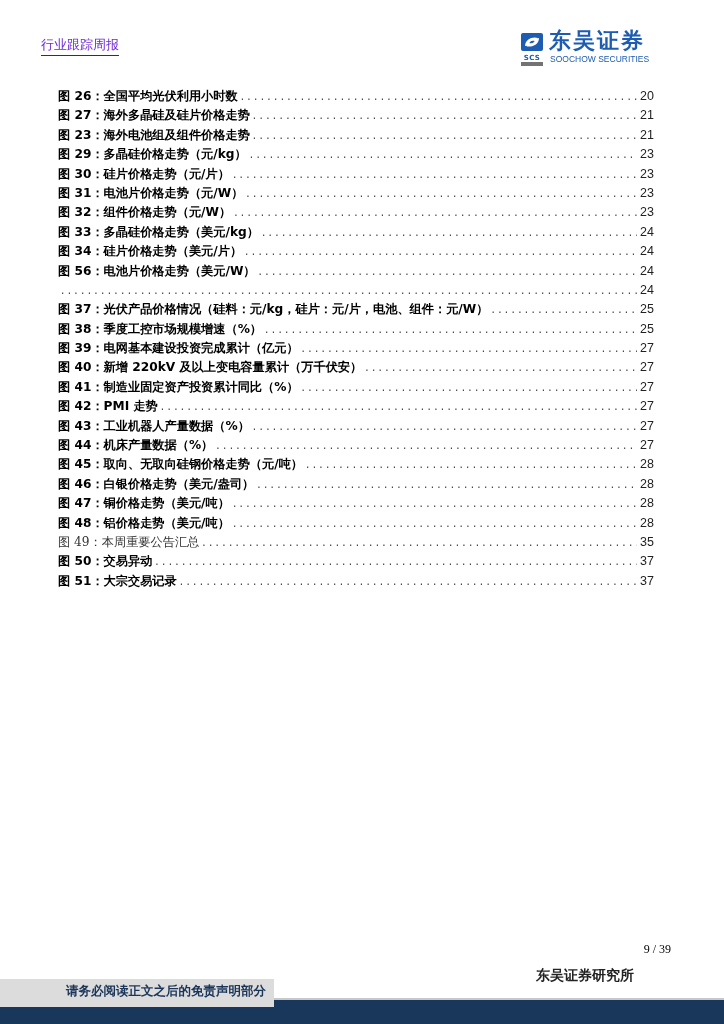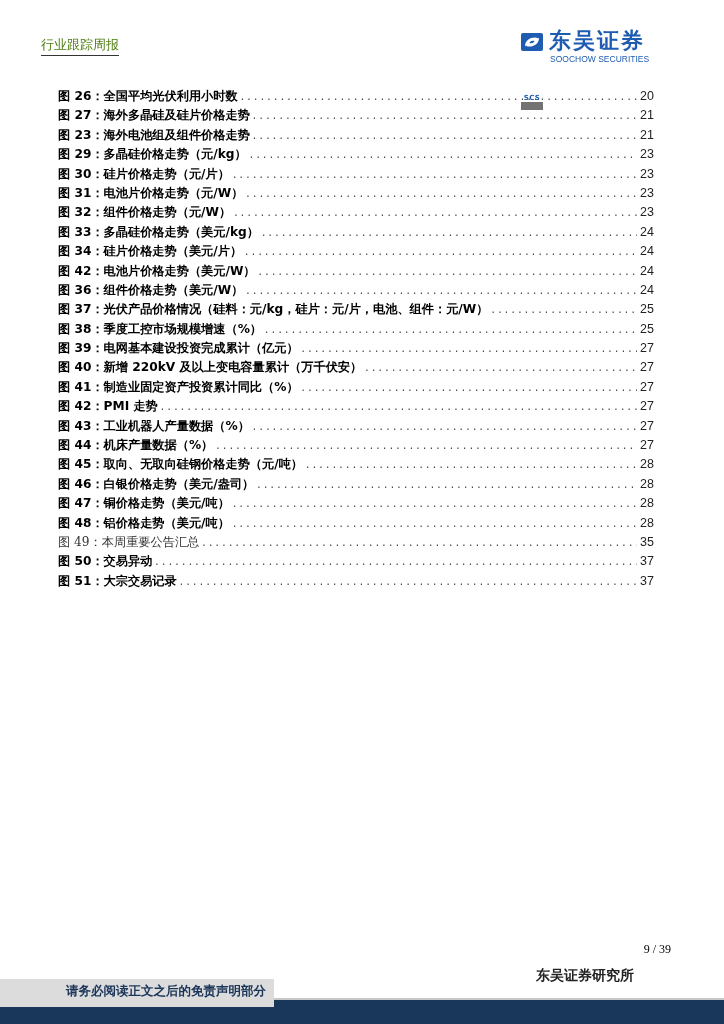--- a/index.html
+++ b/index.html
@@ -2,31 +2,30 @@
 <html><head>
 <meta charset="utf-8">
 <style>
   html, body { margin: 0; padding: 0; }
   body {
     width: 724px; height: 1024px; position: relative; overflow: hidden;
     background: #ffffff; font-family: "DejaVu Serif", serif; color: #000;
   }
   .header-title {
     position: absolute; left: 41px; top: 36px; font-size: 13px;
-    color: #4d7c0f; border-bottom: 1px solid #333; padding-bottom: 1px;
+    color: #6d28d9; border-bottom: 1px solid #333; padding-bottom: 1px;
     font-family: "DejaVu Serif", serif;
   }
   .logo { position: absolute; left: 521px; top: 33px; width: 150px; height: 32px; }
   .logo-mark { position: absolute; left: 0; top: 0; width: 22px; height: 18px; }
   .logo-scs {
     position: absolute; left: 0; top: 21px; width: 22px; height: 8px;
     font-family: "DejaVu Sans", sans-serif; font-size: 7px; font-weight: bold;
     color: #1d5cb0; letter-spacing: 0.3px; line-height: 8px; text-align: center;
-    border-bottom: 8px solid #737373;
-    margin-top: 40px;
+    border-bottom: 4px solid #737373;
   }
   .logo-cn {
     position: absolute; left: 28px; top: -4px; font-size: 22px; font-weight: bold;
     color: #1d5cb0; font-family: "DejaVu Sans", sans-serif; letter-spacing: 2px;
     line-height: 24px;
   }
   .logo-en {
     position: absolute; left: 29px; top: 21px; font-size: 8.5px;
     color: #1d5cb0; font-family: "Liberation Sans", sans-serif; white-space: nowrap;
   }
@@ -126,26 +125,25 @@
       <span class="toc-label">图 33：多晶硅价格走势（美元/kg）</span>
       <span class="toc-dots"></span>
       <span class="toc-page">24</span>
     </div>
   <div class="toc-row">
       <span class="toc-label">图 34：硅片价格走势（美元/片）</span>
       <span class="toc-dots"></span>
       <span class="toc-page">24</span>
     </div>
   <div class="toc-row">
-      <span class="toc-label">图 42：电池片价格走势（美元/W）</span>
-      <span class="toc-dots"></span>
-      <span class="toc-page">24</span>
-    </div>
-  <div class="toc-row">
-      <span class="toc-label">图 36：组件价格走势（美元/W）</span>
+      <span class="toc-label">图 56：电池片价格走势（美元/W）</span>
+      <span class="toc-dots"></span>
+      <span class="toc-page">24</span>
+    </div>
+  <div class="toc-row">
       <span class="toc-dots"></span>
       <span class="toc-page">24</span>
     </div>
   <div class="toc-row">
       <span class="toc-label">图 37：光伏产品价格情况（硅料：元/kg，硅片：元/片，电池、组件：元/W）</span>
       <span class="toc-dots"></span>
       <span class="toc-page">25</span>
     </div>
   <div class="toc-row">
       <span class="toc-label">图 38：季度工控市场规模增速（%）</span>

